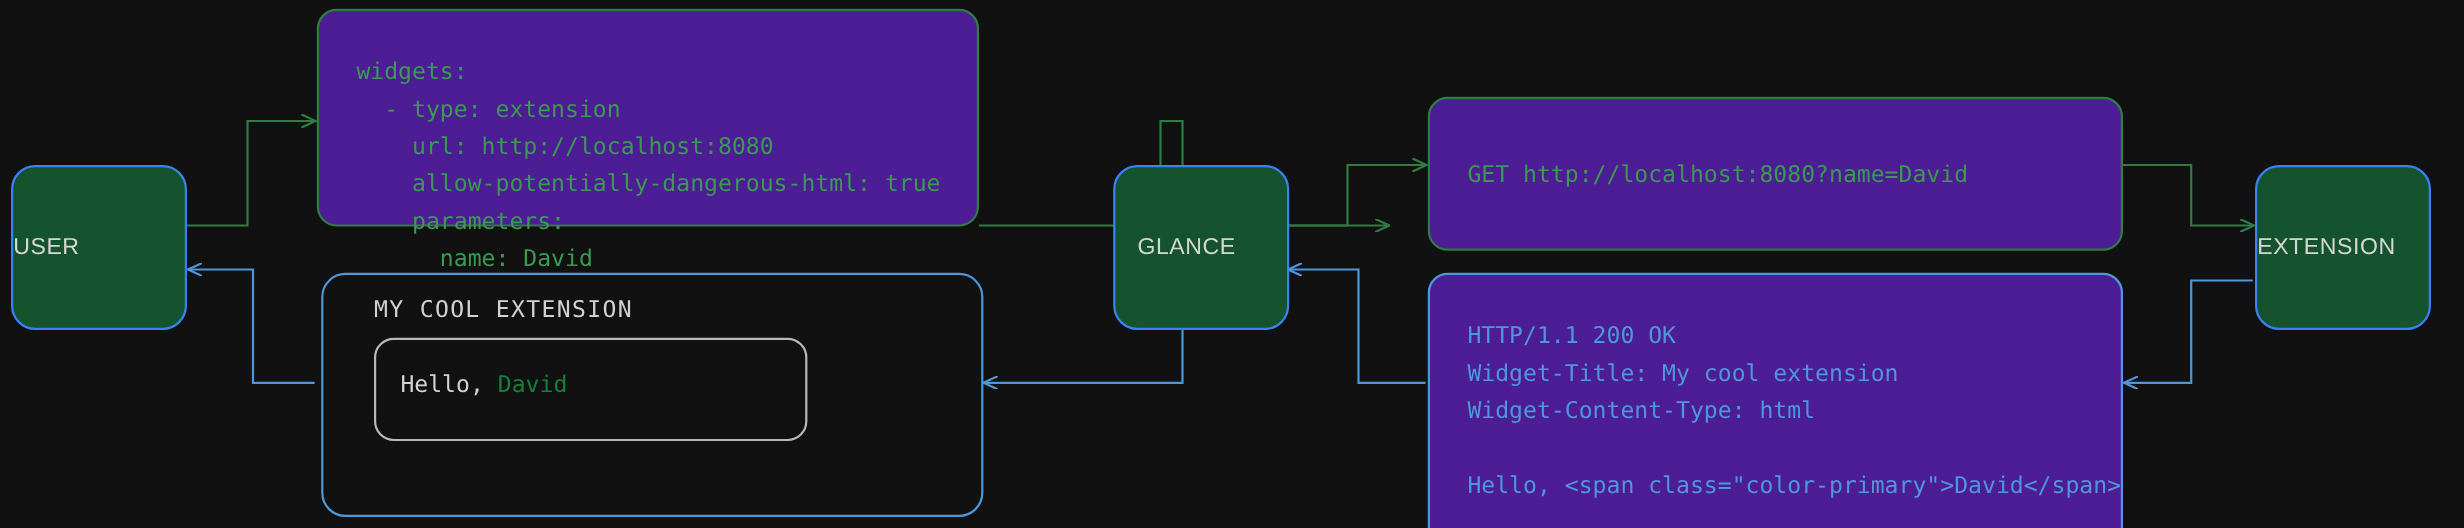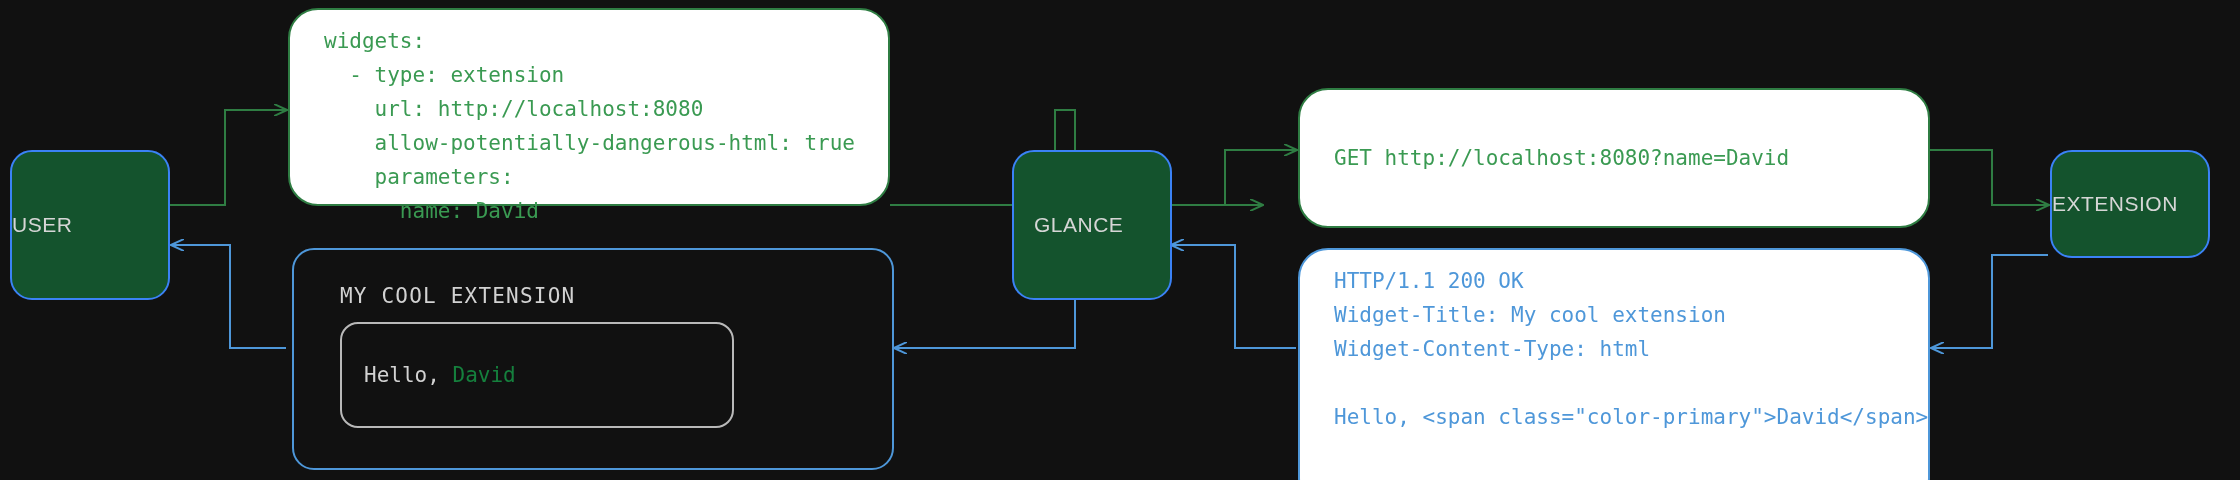--- a/index.html
+++ b/index.html
@@ -40,24 +40,24 @@
     font-family: "Liberation Sans", sans-serif;
     font-size: 21px;
     letter-spacing: 0.5px;
     white-space: nowrap;
   }
 
   
   .msgbox {
     position: absolute;
     box-sizing: border-box;
-    border-radius: 30px;
-    background: #ffffff;
+    border-radius: 18px;
+    background: #4c1d95;
     z-index: 2;
-    padding: 14px 34px;
+    padding: 38px 34px;
   }
   .msgbox.green { border: 2px solid #2f7d43; }
   .msgbox.blue  { border: 2px solid #4e97d9; }
 
   .code {
     margin: 0;
     white-space: pre;
     font-family: "DejaVu Sans Mono", monospace;
     font-size: 21px;
     line-height: 1.62;
@@ -66,39 +66,38 @@
   .code.blue  { color: #4e97d9; }
 
   
   .widget-shell {
     position: absolute;
     box-sizing: border-box;
     border: 2px solid #4e97d9;
     border-radius: 22px;
     background: #111111;
     z-index: 2;
-    padding: 28px 34px;
+    padding: 13px 34px;
   }
   .widget-title {
     color: #d2d2d2;
     font-family: "DejaVu Sans Mono", monospace;
     font-size: 21px;
     letter-spacing: 1.2px;
     margin: 6px 0 14px 12px;
   }
   .widget-card {
     box-sizing: border-box;
     border: 2px solid #b9b9b9;
     border-radius: 18px;
     padding: 28px 22px;
     margin-left: 12px;
     width: 394px;
-    height: 106px;
+    height: 94px;
     display: flex;
-    align-items: center;
   }
   .widget-card-text {
     color: #d2d2d2;
     font-family: "DejaVu Sans Mono", monospace;
     font-size: 21px;
     white-space: pre;
   }
   .accent { color: #15803d; }
 </style>
 </head>
@@ -150,21 +149,21 @@
   </svg>
 
   <div class="node" style="left:10px; top:150px; width:160px; height:150px;">
     <span class="node-label">USER</span>
   </div>
 
   <div class="node" style="left:1012px; top:150px; width:160px; height:150px;padding-left:20px;">
     <span class="node-label">GLANCE</span>
   </div>
 
-  <div class="node" style="left:2050px; top:150px; width:160px; height:108px;">
+  <div class="node" style="left:2050px; top:150px; width:160px; height:150px;">
     <span class="node-label">EXTENSION</span>
   </div>
 
   <div class="msgbox green" style="left:288px; top:8px; width:602px; height:198px;">
     <pre class="code green">widgets:
   - type: extension
     url: http://localhost:8080
     allow-potentially-dangerous-html: true
     parameters:
       name: David</pre>

